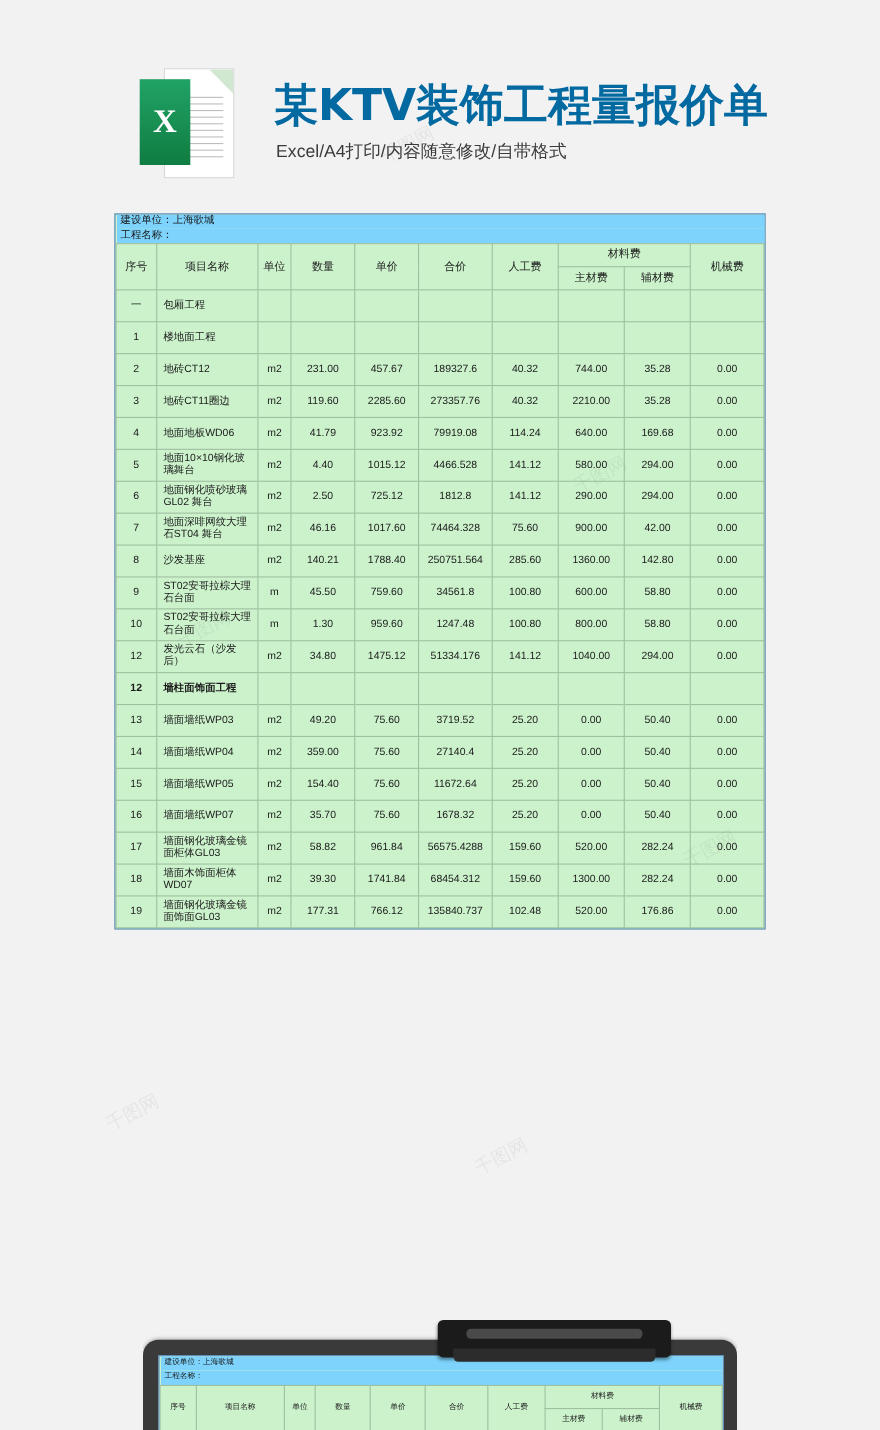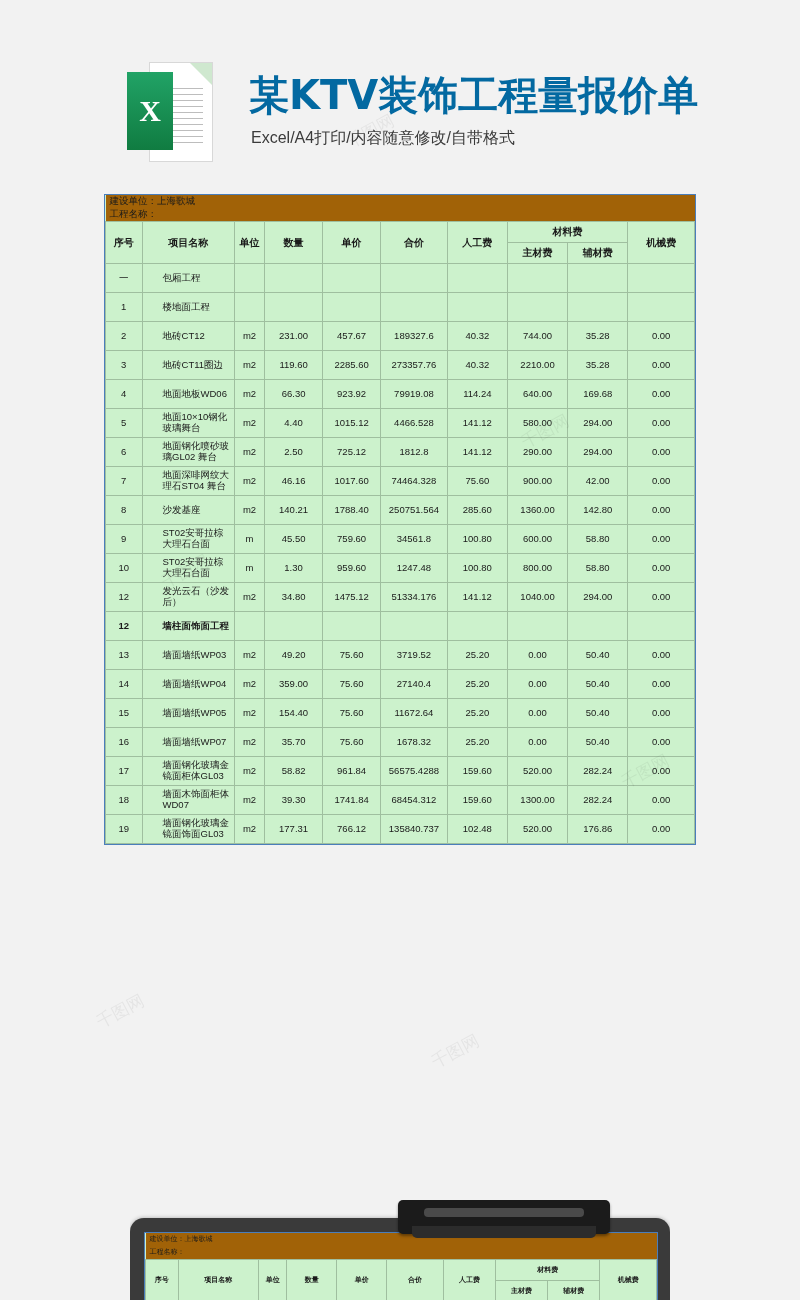--- a/index.html
+++ b/index.html
@@ -54,26 +54,26 @@
   td,th{
     border:1px solid #9fbf9f;
     font-size:9.5px;color:#1a1a1a;
     padding:0 3px;
     background:#ccf2cc;
     text-align:center;
     vertical-align:middle;
     overflow:hidden;
     line-height:1.15;
   }
-  td.noborder{border:none;background:#a16207;text-align:left;}
+  td.noborder{border:none;background:#7dd3fc;text-align:left;}
   .topinfo td{border:none;height:13px;text-align:left;font-size:9.5px;padding-left:4px;}
-  .hdr td{font-size:10px;height:20px;font-weight:bold;}
+  .hdr td{font-size:10px;height:20px;font-weight:normal;}
   .rowtall td{height:28px;}
   .sec td{height:28px;}
-  td.left{text-align:left;padding-left:20px;}
+  td.left{text-align:left;padding-left:6px;}
   td.idx{text-align:center;}
   .dashed-row td{border-bottom:1px dashed #3a66a8;font-weight:bold;}
 
   
   .preview{
     position:absolute;left:130px;top:1200px;width:540px;height:100px;
     overflow:hidden;
   }
   .prev-frame{
     position:absolute;left:0;top:18px;width:540px;height:120px;
@@ -215,21 +215,21 @@
             <td>273357.76</td>
             <td>40.32</td>
             <td>2210.00</td>
             <td>35.28</td>
             <td>0.00</td>
           </tr>
           <tr class="rowtall">
             <td class="idx">4</td>
             <td class="left">地面地板WD06</td>
             <td>m2</td>
-            <td>66.30</td>
+            <td>41.79</td>
             <td>923.92</td>
             <td>79919.08</td>
             <td>114.24</td>
             <td>640.00</td>
             <td>169.68</td>
             <td>0.00</td>
           </tr>
           <tr class="rowtall">
             <td class="idx">5</td>
             <td class="left">地面10×10钢化玻璃舞台</td>

